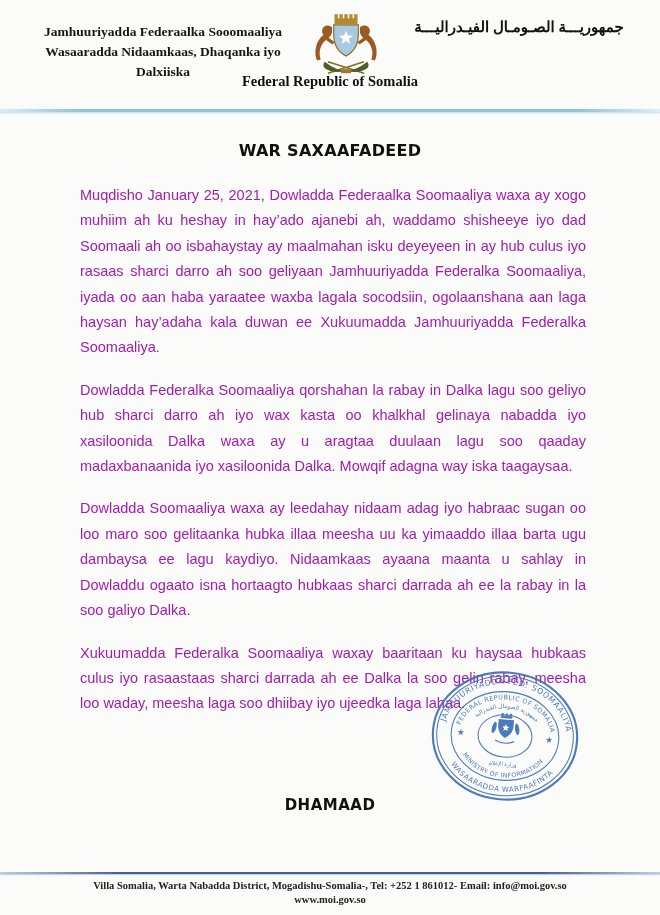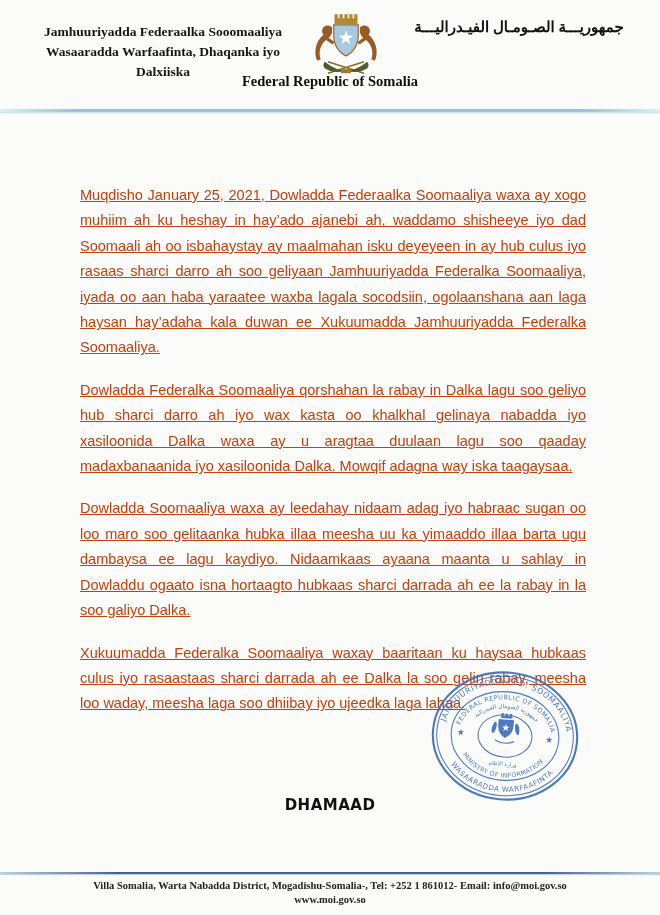--- a/index.html
+++ b/index.html
@@ -39,21 +39,21 @@
 
   
   .doc-title {
     position:absolute; top:141px; left:0; right:0; margin:0;
     text-align:center; font-size:16px; font-weight:bold; letter-spacing:.3px;
     font-family:"DejaVu Sans", sans-serif; color:#111;
   }
   .body-text { position:absolute; top:183px; left:80px; width:506px; }
   .body-text p {
     margin:0 0 17px; font-size:14.5px; line-height:25.4px;
-    text-align:justify; color:#c2410c;text-decoration:underline;
+    text-align:justify; color:#a21caf;
   }
 
   
   .stamp {
     position:absolute; left:428px; top:668px; width:154px; height:136px;
     transform:rotate(5deg); opacity:.92;
   }
 
   .closing {
     position:absolute; top:796px; left:0; right:0; text-align:center;
@@ -75,21 +75,21 @@
 </style>
 </head>
 <body>
 
 <div class="page">
 
   <header>
     <div class="lh-row">
       <div class="lh-left">
         <div>Jamhuuriyadda Federaalka Sooomaaliya</div>
-        <div>Wasaaradda Warfaafinta, Dhaqanka iyo Dalxiiska</div>
+        <div>Wasaaradda Nidaamkaas, Dhaqanka iyo Dalxiiska</div>
       </div>
 
       <div class="lh-emblem">
         <svg viewBox="0 0 100 88" width="82" height="74" aria-hidden="true">
 
           <rect x="36" y="9" width="28" height="7" fill="#b5872f"></rect>
           <rect x="36" y="4" width="4" height="6" fill="#b5872f"></rect>
           <rect x="42" y="4" width="4" height="6" fill="#b5872f"></rect>
           <rect x="48" y="4" width="4" height="6" fill="#b5872f"></rect>
           <rect x="54" y="4" width="4" height="6" fill="#b5872f"></rect>
@@ -117,20 +117,21 @@
       </div>
     </div>
 
     <div class="lh-english">
       <div>Federal Republic of Somalia</div>
     </div>
 
     <div class="header-rule"></div>
   </header>
 
+  <h1 class="doc-title">WAR SAXAAFADEED</h1>
 
   <main class="body-text">
     <p>Muqdisho January 25, 2021, Dowladda Federaalka Soomaaliya waxa ay xogo muhiim ah ku heshay in hay’ado ajanebi ah, waddamo shisheeye iyo dad Soomaali ah oo isbahaystay ay maalmahan isku deyeyeen in ay hub culus iyo rasaas sharci darro ah soo geliyaan Jamhuuriyadda Federalka Soomaaliya, iyada oo aan haba yaraatee waxba lagala socodsiin, ogolaanshana aan laga haysan hay’adaha kala duwan ee Xukuumadda Jamhuuriyadda Federalka Soomaaliya.</p>
     <p>Dowladda Federalka Soomaaliya qorshahan la rabay in Dalka lagu soo geliyo hub sharci darro ah iyo wax kasta oo khalkhal gelinaya nabadda iyo xasiloonida Dalka waxa ay u aragtaa duulaan lagu soo qaaday madaxbanaanida iyo xasiloonida Dalka. Mowqif adagna way iska taagaysaa.</p>
     <p>Dowladda Soomaaliya waxa ay leedahay nidaam adag iyo habraac sugan oo loo maro soo gelitaanka hubka illaa meesha uu ka yimaaddo illaa barta ugu dambaysa ee lagu kaydiyo. Nidaamkaas ayaana maanta u sahlay in Dowladdu ogaato isna hortaagto hubkaas sharci darrada ah ee la rabay in la soo galiyo Dalka.</p>
     <p>Xukuumadda Federalka Soomaaliya waxay baaritaan ku haysaa hubkaas culus iyo rasaastaas sharci darrada ah ee Dalka la soo gelin rabay, meesha loo waday, meesha laga soo dhiibay iyo ujeedka laga lahaa.</p>
   </main>
 
   <div class="stamp">
     <svg viewBox="0 0 160 140" width="154" height="136" aria-hidden="true">

